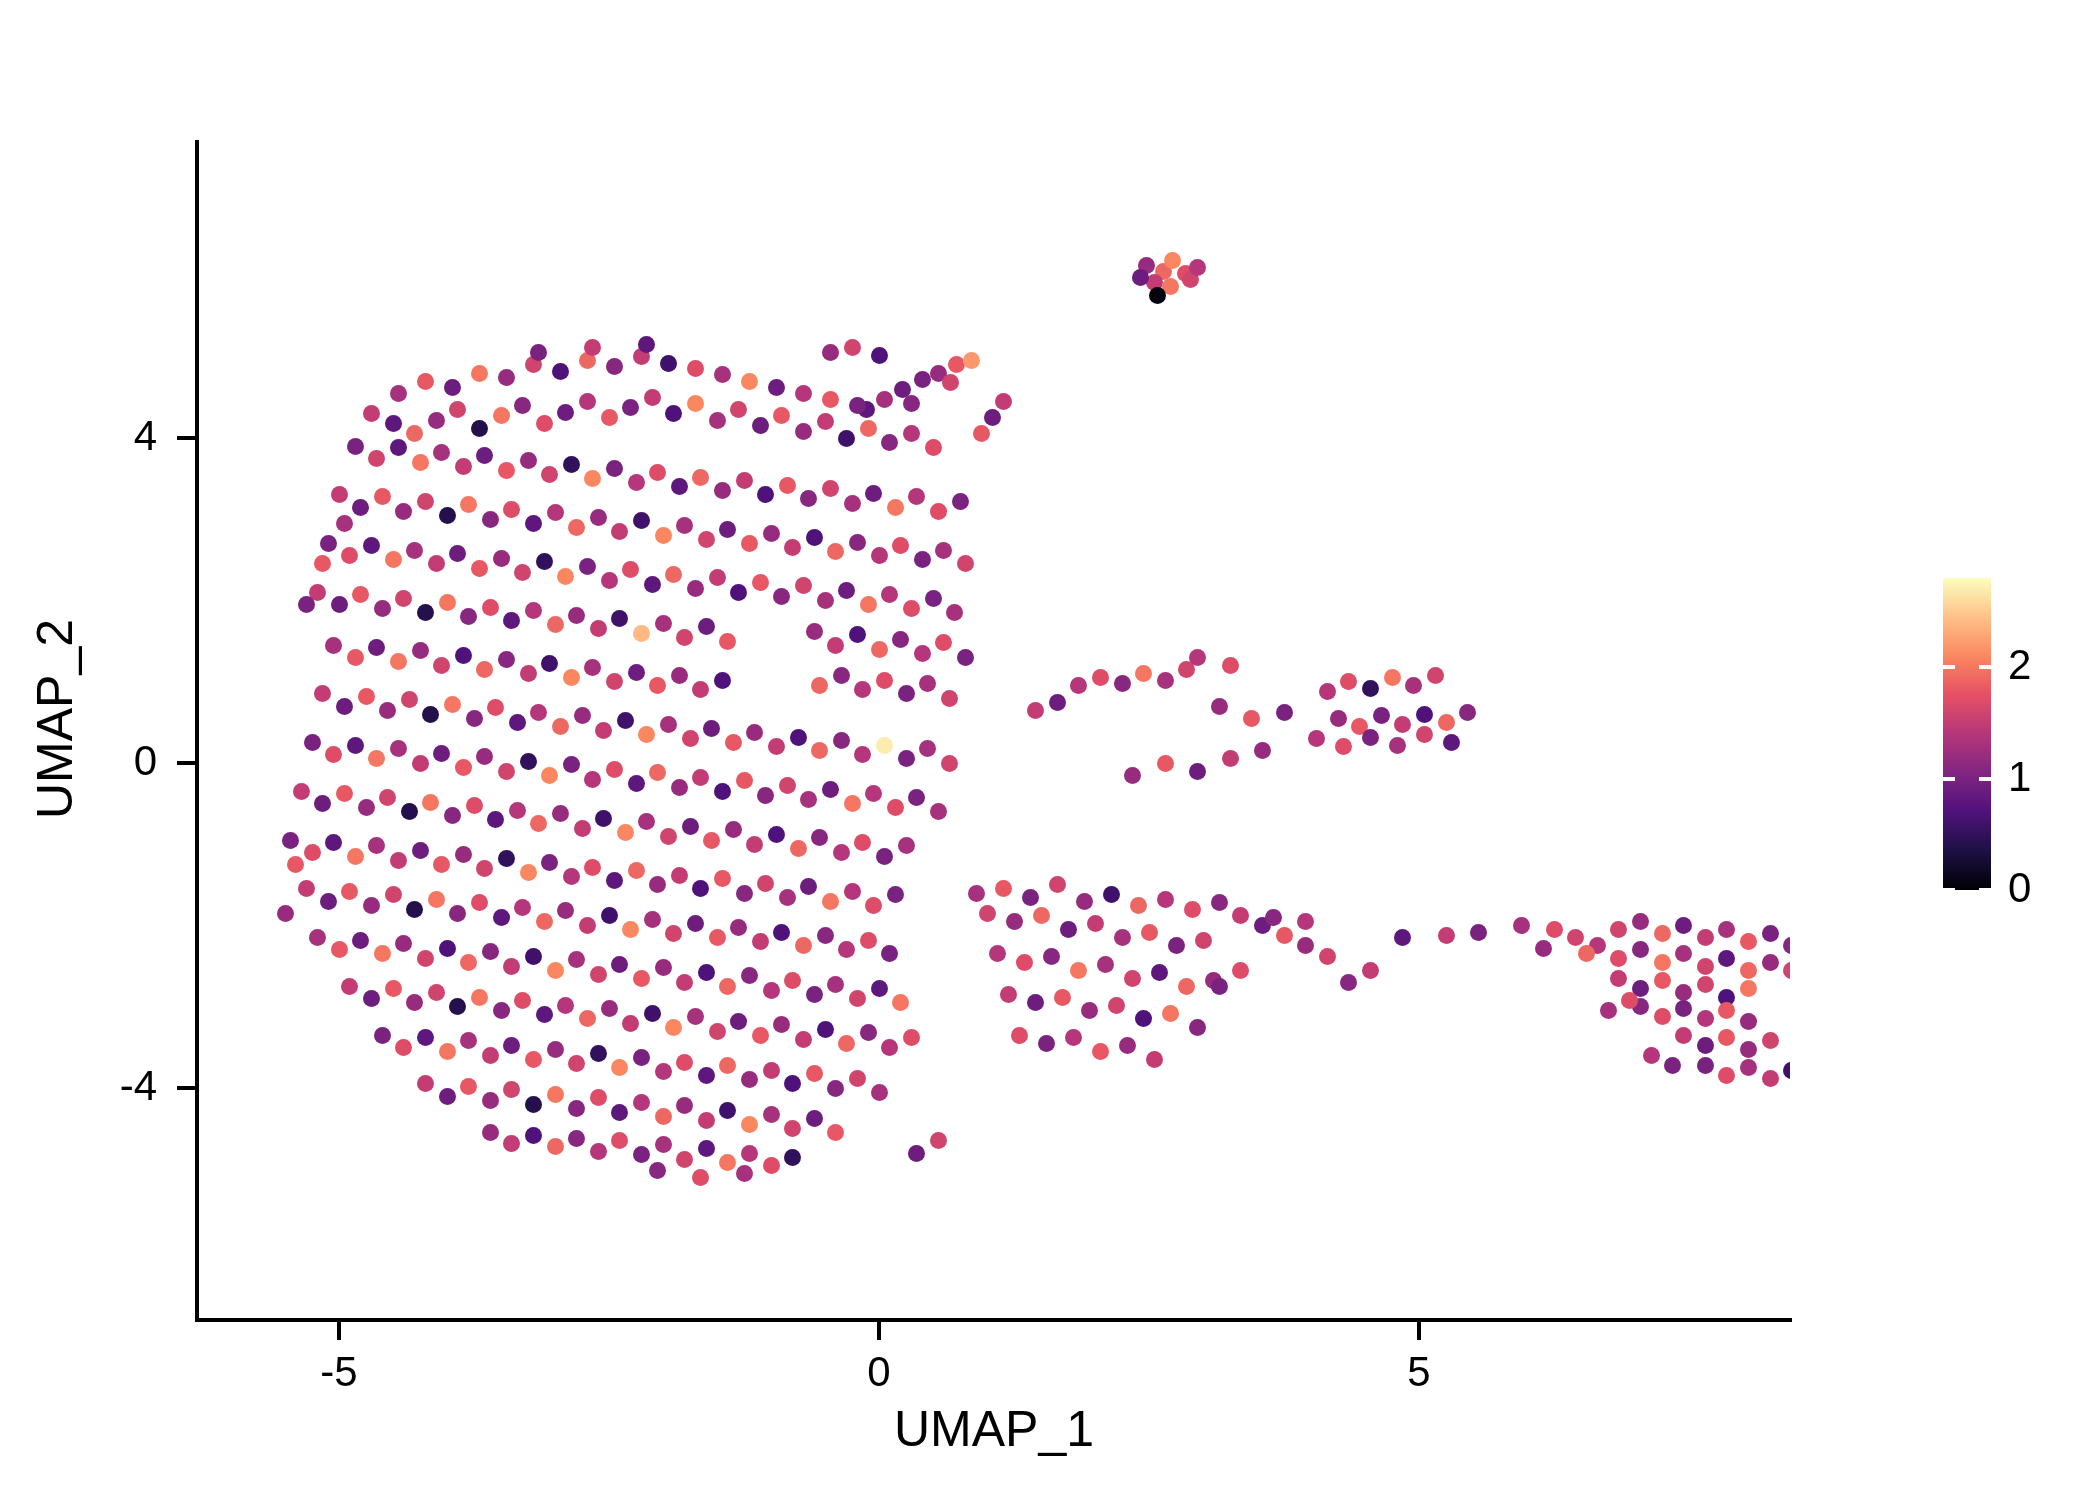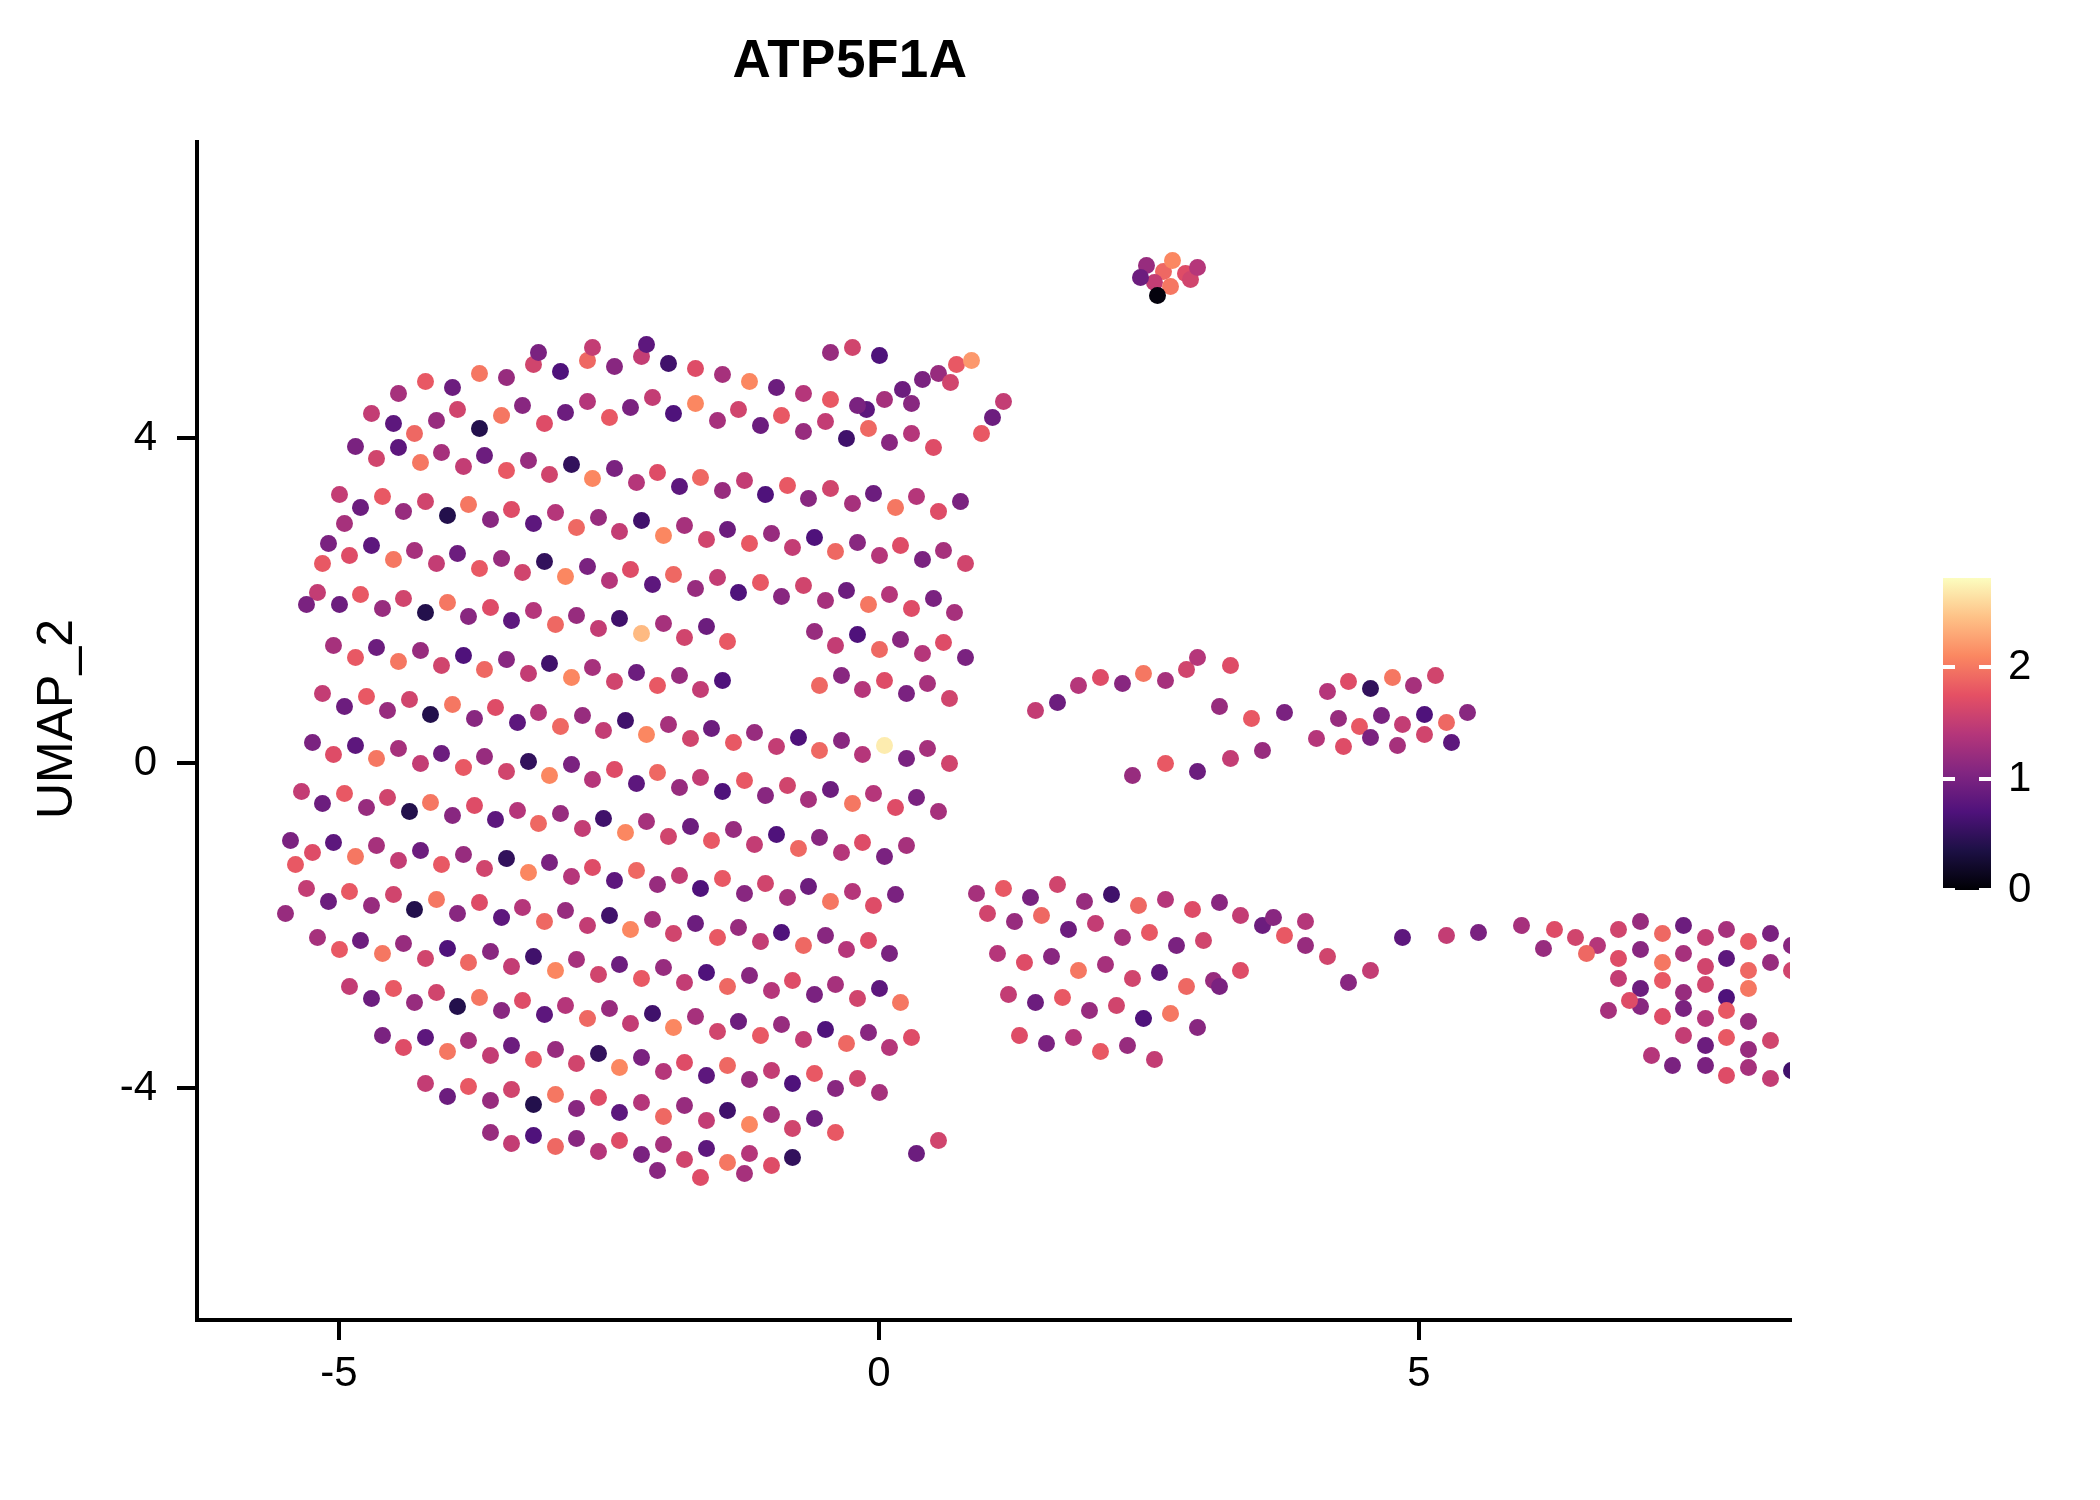--- a/index.html
+++ b/index.html
@@ -91,21 +91,20 @@
     position:absolute;left:70px;
     font-size:42px;color:#000;
     font-family:"Liberation Sans", sans-serif;
   }
 </style>
 </head>
 <body>
 
 <div id="figure">
 
-  <div id="plot-title">ATP5F1A</div>
 
   <div id="y-spine"></div>
   <div id="x-spine"></div>
 
   <div id="panel">
       <div class="pt" style="left: 948.84px; top: 125.75px; background: rgb(151, 44, 126);"></div>
       <div class="pt" style="left: 965.04px; top: 131.438px; background: rgb(238, 104, 99);"></div>
       <div class="pt" style="left: 974.76px; top: 120.875px; background: rgb(251, 135, 97);"></div>
       <div class="pt" style="left: 987.72px; top: 133.875px; background: rgb(222, 76, 103);"></div>
       <div class="pt" style="left: 956.4px; top: 142px; background: rgb(195, 61, 116);"></div>
@@ -744,20 +743,21 @@
       <div class="ytick-mark" style="top: 1086px;"></div>
       <div class="ytick-label" style="top: 1062px; left: 37px;">-4</div>
       <div class="xtick-mark" style="left: 337px;"></div>
       <div class="xtick-label" style="left: 259px;">-5</div>
       <div class="xtick-mark" style="left: 877px;"></div>
       <div class="xtick-label" style="left: 799px;">0</div>
       <div class="xtick-mark" style="left: 1417px;"></div>
       <div class="xtick-label" style="left: 1339px;">5</div>
     </div>
 
+  <div id="xlab">UMAP_1</div>
   <div id="ylab">UMAP_2</div>
 
   <div id="legend">
     <div id="cbar" style="background: linear-gradient(rgb(252, 253, 191) 0%, rgb(254, 194, 135) 12.5%, rgb(251, 135, 97) 25%, rgb(229, 80, 100) 37.5%, rgb(181, 54, 122) 50%, rgb(129, 37, 129) 62.5%, rgb(79, 18, 123) 75%, rgb(28, 16, 68) 87.5%, rgb(0, 0, 4) 100%);"></div>
   <div class="cbtick left" style="top: 95.1429px;"></div>
       <div class="cbtick right" style="top: 95.1429px;"></div>
       <div class="cblabel" style="top: 71.1429px;">2</div>
       <div class="cbtick left" style="top: 206.571px;"></div>
       <div class="cbtick right" style="top: 206.571px;"></div>
       <div class="cblabel" style="top: 182.571px;">1</div>

